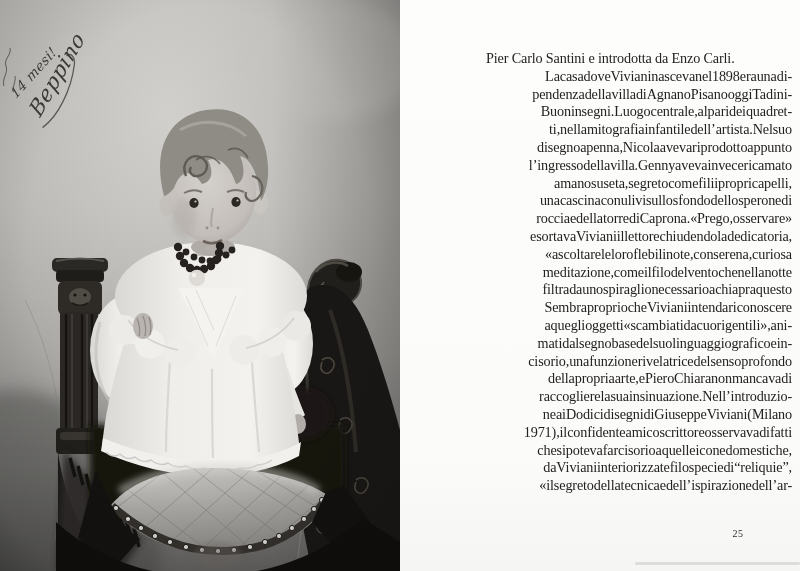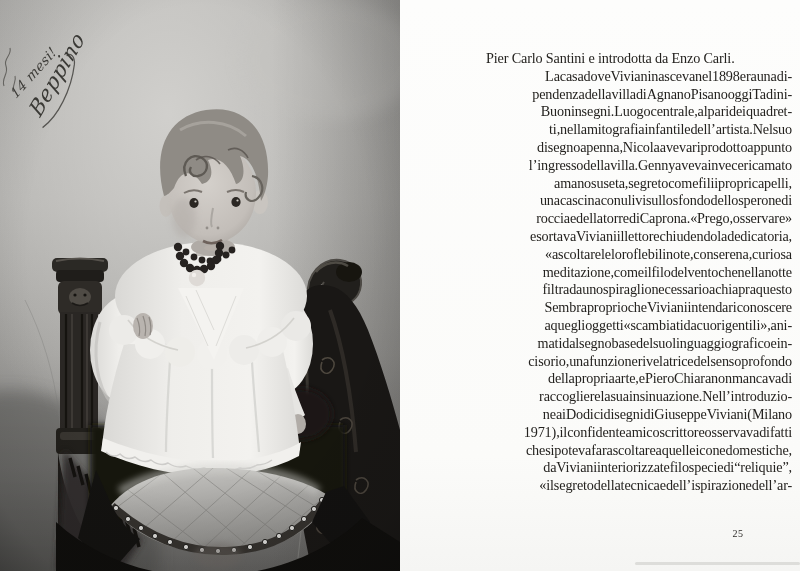--- a/index.html
+++ b/index.html
@@ -457,21 +457,21 @@
           <span>amico</span>
           <span>scrittore</span>
           <span>osservava</span>
           <span>difatti</span>
         </div>
         <div class="tline just">
           <span>che</span>
           <span>si</span>
           <span>poteva</span>
           <span>far</span>
-          <span>ascoltare</span>
+          <span>cisorio</span>
           <span>a</span>
           <span>quelle</span>
           <span>icone</span>
           <span>domestiche,</span>
         </div>
         <div class="tline just">
           <span>da</span>
           <span>Viviani</span>
           <span>interiorizzate</span>
           <span>filo</span>

